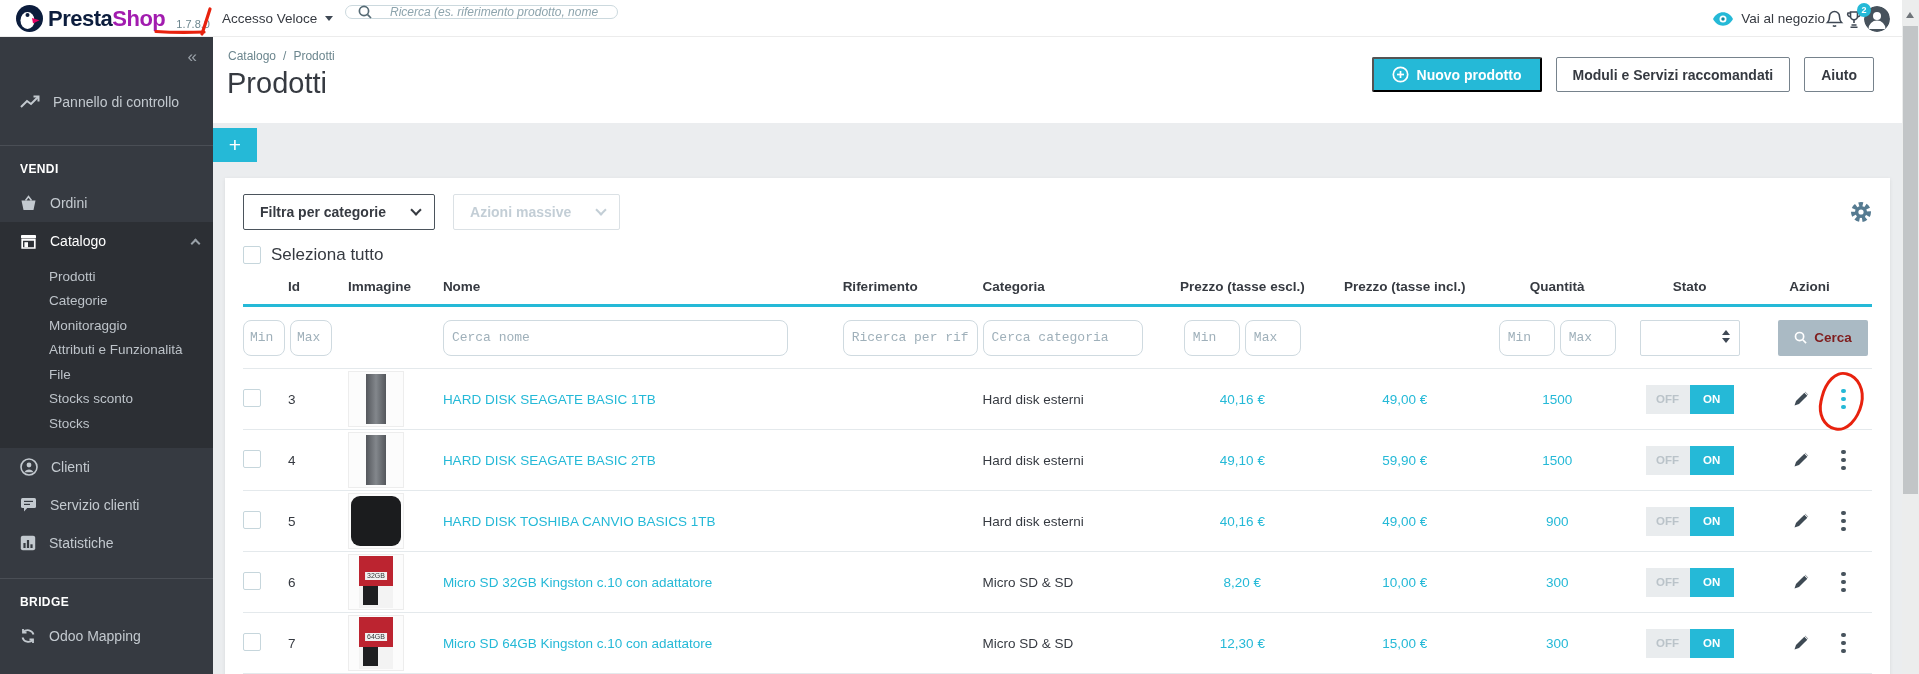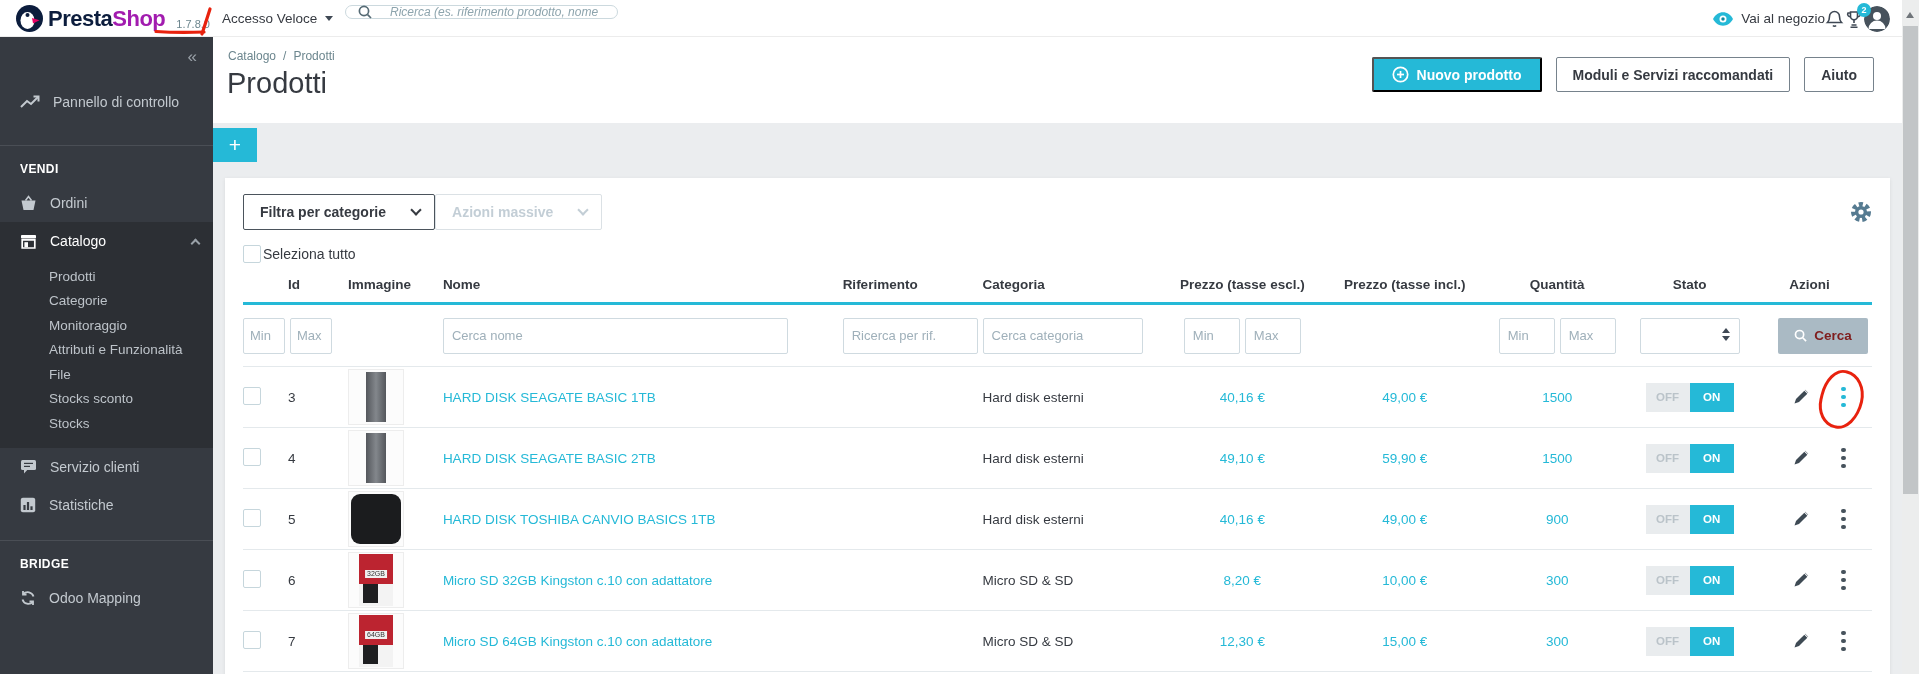--- a/index.html
+++ b/index.html
@@ -73,45 +73,45 @@
   .plus-tab{position:absolute;top:91px;left:0;width:44px;height:34px;background:var(--accent);
             color:#fff;font-size:21px;display:flex;align-items:center;justify-content:center;cursor:pointer;}
 
   
   .card{position:absolute;top:141px;left:12px;width:1665px;height:560px;background:#fff;
         box-shadow:0 1px 4px rgba(0,0,0,.08);padding:16px 18px;}
   .card-toolbar{display:flex;align-items:center;position:relative;height:36px;}
   .dd-btn{height:36px;display:flex;align-items:center;gap:26px;padding:0 14px 0 16px;font-size:14px;
           font-weight:700;border-radius:2px;cursor:pointer;background:#fff;}
   .dd-filter{border:1px solid #4b545c;color:var(--dark);}
-  .dd-bulk{border:1px solid #dbe1e5;color:#c3ced6;}
+  .dd-bulk{margin-left:18px;border:1px solid #dbe1e5;color:#c3ced6;}
   .chev-down{width:8px;height:8px;border-right:2.4px solid currentColor;border-bottom:2.4px solid currentColor;
              transform:rotate(45deg);margin-top:-4px;}
   .gear{position:absolute;right:0;top:7px;cursor:pointer;}
-  .select-all{margin-top:15px;display:flex;align-items:center;gap:2px;font-size:14px;}
+  .select-all{margin-top:15px;display:flex;align-items:center;gap:10px;font-size:17px;}
   .cb{width:18px;height:18px;border:1px solid #c6d6dc;border-radius:2px;background:#fff;
       display:inline-block;cursor:pointer;flex:none;}
 
   .table{margin-top:14px;}
   .thead{display:flex;align-items:flex-end;padding-bottom:10px;border-bottom:3px solid var(--accent);}
   .th{font-size:13.5px;font-weight:700;color:var(--dark);}
   .c-check{width:45px;} .c-id{width:60px;} .c-img{width:95px;} .c-name{width:400px;}
   .c-ref{width:140px;} .c-cat{width:175px;}
   .c-p1{width:170px;text-align:center;} .c-p2{width:155px;text-align:center;}
   .c-qty{width:150px;text-align:center;}
   .c-stato{width:115px;text-align:center;}
   .c-az{width:125px;text-align:center;}
 
   .frow{display:flex;align-items:center;height:62px;border-bottom:1px solid #e4e9ec;}
   .fcell{display:flex;align-items:center;gap:5px;}
   .f-id{width:105px;} .f-img{width:95px;} .f-name{width:400px;} .f-ref{width:140px;} .f-cat{width:175px;}
   .f-p1{width:170px;justify-content:center;} .f-p2{width:155px;} .f-qty{width:150px;justify-content:center;}
   .f-stato{width:115px;justify-content:center;} .f-az{width:125px;justify-content:flex-end;padding-right:4px;}
-  .fin{height:36px;border:1px solid #cfdae0;border-radius:2px;font-size:13px;color:#5b6b75;
-       padding:0 8px;outline:0;font-family:Liberation Sans, sans-serif;background:#fff;}
+  .fin{height:36px;border:1px solid #cfdae0;border-radius:8px;font-size:13px;color:#5b6b75;
+       padding:0 8px;outline:0;font-family:Liberation Mono, monospace;background:#fff;}
   .fin::placeholder{color:#9fb0ba;}
   .w42{width:42px;padding:0 6px;} .w56{width:56px;} .w345{width:345px;} .w135{width:135px;} .w160{width:160px;}
   .fselect{width:100px;height:36px;border:1px solid #cfdae0;border-radius:2px;position:relative;
            background:#fff;cursor:pointer;}
   .updown{position:absolute;right:9px;top:9px;display:flex;flex-direction:column;gap:3px;}
   .tri{width:0;height:0;border-left:4px solid transparent;border-right:4px solid transparent;}
   .tri-up{border-bottom:5px solid #3f4854;} .tri-dn{border-top:5px solid #3f4854;}
   .btn-cerca{width:90px;height:36px;background:#aabac4;color:#7f1d1d;font-size:13.5px;font-weight:600;
              border:0;border-radius:2px;display:flex;align-items:center;justify-content:center;gap:7px;cursor:pointer;}
 
@@ -264,20 +264,30 @@
         <li>File</li>
 
         <li>Stocks sconto</li>
 
         <li>Stocks</li>
 
     </ul>
   </div>
   <div class="nav-item">
     <span>
+      <svg width="18" height="18" viewBox="0 0 18 18">
+          <circle cx="9" cy="9" r="8" fill="none" stroke="#c3c9cf" stroke-width="1.6"></circle>
+          <circle cx="9" cy="7" r="2.4" fill="#c3c9cf"></circle>
+          <path d="M4.6 14.3a4.8 4.8 0 0 1 8.8 0z" fill="#c3c9cf"></path>
+        </svg>
+    </span>
+    <span class="lbl">Clienti</span>
+  </div>
+  <div class="nav-item">
+    <span>
       <svg width="17" height="15" viewBox="0 0 17 15">
           <rect x="1" y="1" width="15" height="10" rx="1.5" fill="#c3c9cf"></rect>
           <path d="M4 14.5l3.2-3.5H4z" fill="#c3c9cf"></path>
           <line x1="4" y1="4.4" x2="13" y2="4.4" stroke="#363a41" stroke-width="1.2"></line>
           <line x1="4" y1="7.4" x2="10" y2="7.4" stroke="#363a41" stroke-width="1.2"></line>
         </svg>
     </span>
     <span class="lbl">Servizio clienti</span>
   </div>
   <div class="nav-item">

